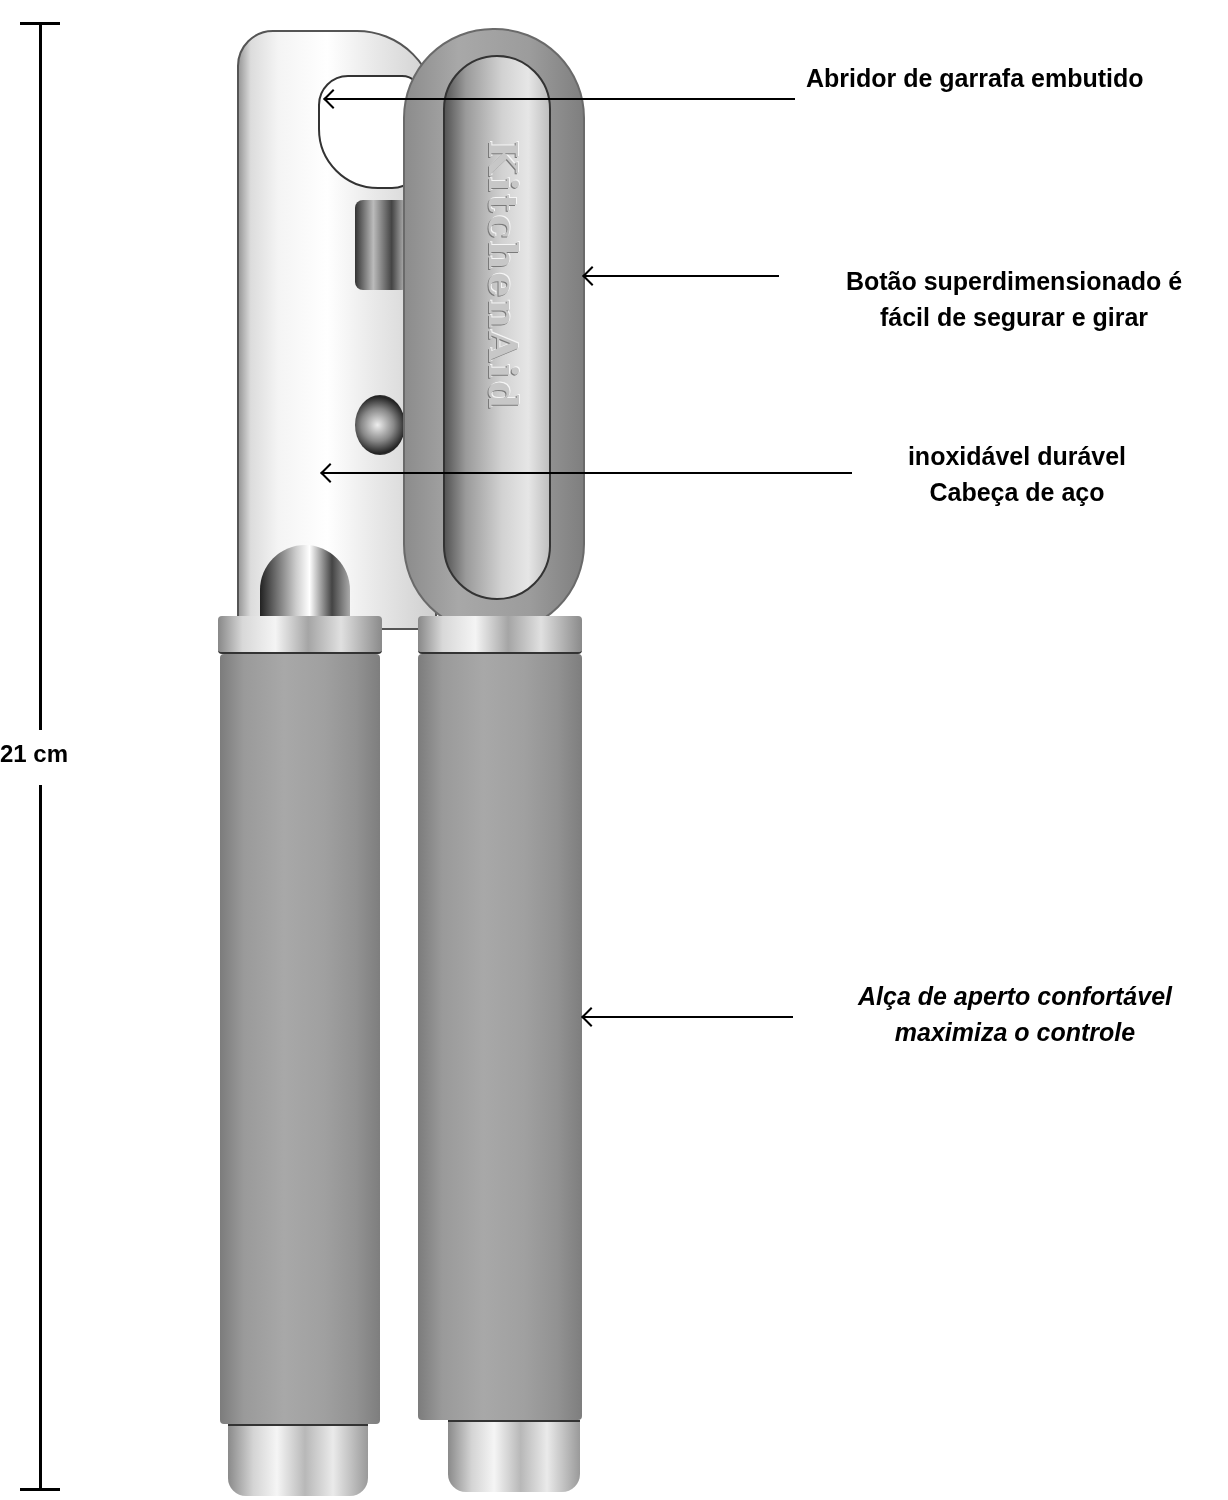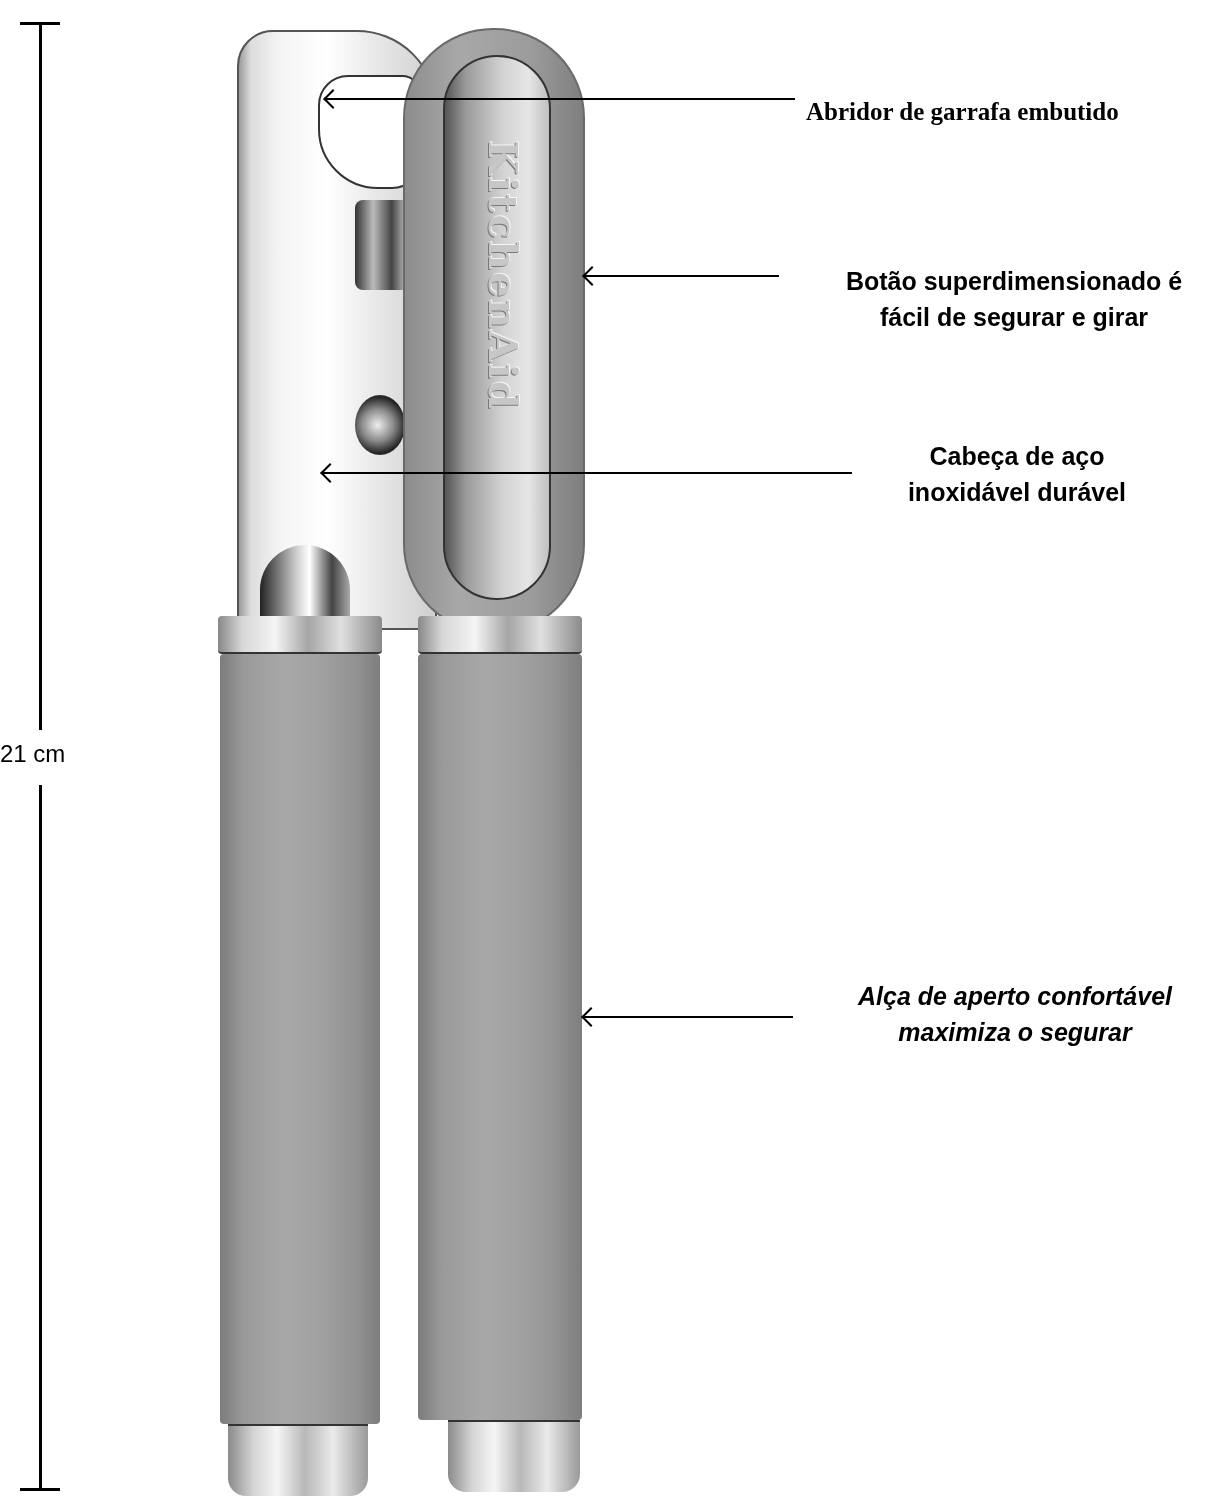--- a/index.html
+++ b/index.html
@@ -2,21 +2,21 @@
 <html><head>
 <meta charset="utf-8">
 <style>
   html, body { margin: 0; padding: 0; background: #ffffff; }
   body { width: 1228px; height: 1500px; position: relative; overflow: hidden;
          font-family: "Liberation Sans", sans-serif; }
 
   
   .dim-cap { position: absolute; left: 20px; width: 40px; height: 3px; background: #000; }
   .dim-line { position: absolute; left: 39px; width: 3px; background: #000; }
-  .dim-label { position: absolute; left: 0; top: 740px; font-size: 24px; font-weight: normal; color: #000; white-space: nowrap; }
+  .dim-label { position: absolute; left: 0; top: 740px; font-size: 24px; font-weight: bold; color: #000; white-space: nowrap; }
 
   
   .callout-text { position: absolute; font-size: 25px; font-weight: bold; color: #000; text-align: center; line-height: 36px; white-space: nowrap; }
   .arrow-line { position: absolute; height: 2px; background: #000; }
   .arrow-head { position: absolute; width: 12px; height: 12px; border-left: 2px solid #000; border-bottom: 2px solid #000; transform: rotate(45deg); }
 
   
   .head-body { position: absolute; left: 237px; top: 30px; width: 200px; height: 600px;
     border-radius: 36px 80px 6px 6px;
     background: linear-gradient(90deg, #9a9a9a 0%, #dcdcdc 6%, #f4f4f4 20%, #ffffff 45%, #e8e8e8 70%, #cfcfcf 100%);
@@ -79,43 +79,43 @@
   <div class="endcap" style="left:228px; top:1424px; width:140px;"></div>
 
   <div class="collar" style="left:418px; top:616px; width:164px;"></div>
   <div class="grip" style="left:418px; top:654px; width:164px; height:766px;"></div>
   <div class="endcap" style="left:448px; top:1420px; width:132px;"></div>
 </div>
 
 <div>
   <div class="arrow-line" style="left:325px; top:98px; width:470px;"></div>
   <div class="arrow-head" style="left:326px; top:92px;"></div>
-  <div class="callout-text" style="left:806px; top:94px;font-family:Liberation Serif, serif;">
+  <div class="callout-text" style="left:806px; top:60px;">
     <div>Abridor de garrafa embutido</div>
   </div>
 </div>
 
 <div>
   <div class="arrow-line" style="left:584px; top:275px; width:195px;"></div>
   <div class="arrow-head" style="left:585px; top:269px;"></div>
   <div class="callout-text" style="left:800px; top:263px; width:428px;text-align:center;">
     <div>Botão superdimensionado é</div>
     <div>fácil de segurar e girar</div>
   </div>
 </div>
 
 <div>
   <div class="arrow-line" style="left:322px; top:472px; width:530px;"></div>
   <div class="arrow-head" style="left:323px; top:466px;"></div>
   <div class="callout-text" style="left:862px; top:438px; width:310px;">
+    <div>inoxidável durável</div>
     <div>Cabeça de aço</div>
-    <div>inoxidável durável</div>
   </div>
 </div>
 
 <div>
   <div class="arrow-line" style="left:583px; top:1016px; width:210px;"></div>
   <div class="arrow-head" style="left:584px; top:1010px;"></div>
   <div class="callout-text" style="left:802px; top:978px; width:426px;font-style:italic;">
     <div>Alça de aperto confortável</div>
-    <div>maximiza o segurar</div>
+    <div>maximiza o controle</div>
   </div>
 </div>
 
 </body></html>

